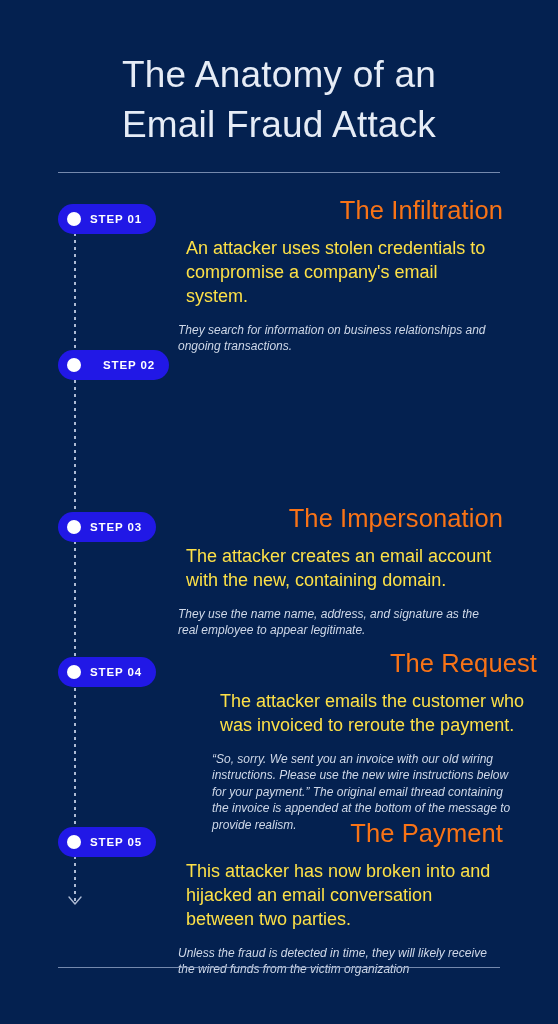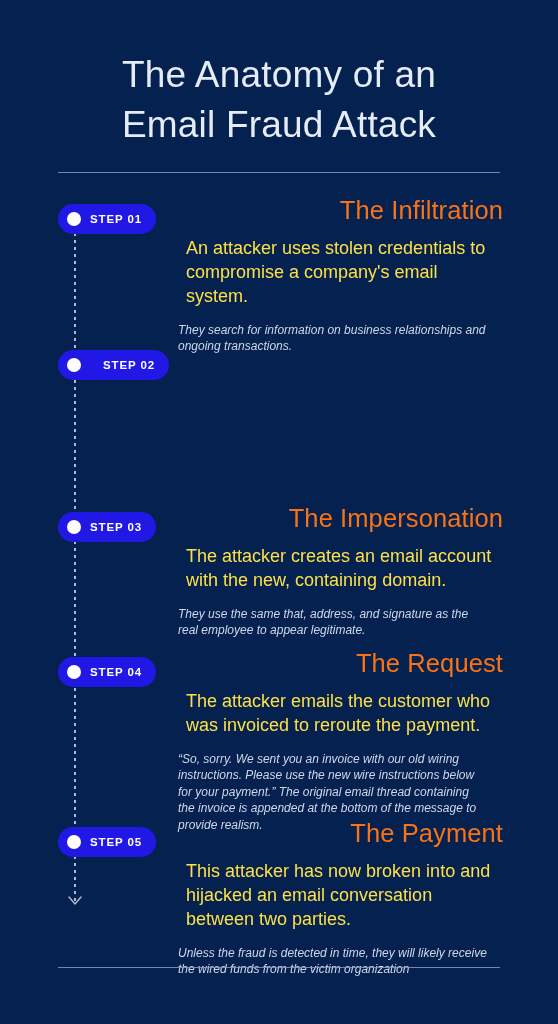--- a/index.html
+++ b/index.html
@@ -180,25 +180,25 @@
     </div>
 
     <div class="step" style="height:145px;">
       <div class="badge" style="top:8px;">
         <span class="badge-dot"></span>
         <span class="badge-label">STEP 03</span>
       </div>
       <div class="step-content">
         <h2 class="step-heading">The Impersonation</h2>
         <p class="step-body">The attacker creates an email account with the new, containing domain.</p>
-        <p class="step-note">They use the same that, address, and signature as the real employee to appear legitimate.</p>
-      </div>
-    </div>
-
-    <div class="step" style="height:170px;">
+        <p class="step-note">They use the name name, address, and signature as the real employee to appear legitimate.</p>
+      </div>
+    </div>
+
+    <div class="step" style="height:170px;padding-left:34px;">
       <div class="badge" style="top:8px;">
         <span class="badge-dot"></span>
         <span class="badge-label">STEP 04</span>
       </div>
       <div class="step-content">
         <h2 class="step-heading">The Request</h2>
         <p class="step-body">The attacker emails the customer who was invoiced to reroute the payment.</p>
         <p class="step-note">“So, sorry. We sent you an invoice with our old wiring instructions. Please use the new wire instructions below for your payment.” The original email thread containing the invoice is appended at the bottom of the message to provide realism.</p>
       </div>
     </div>

